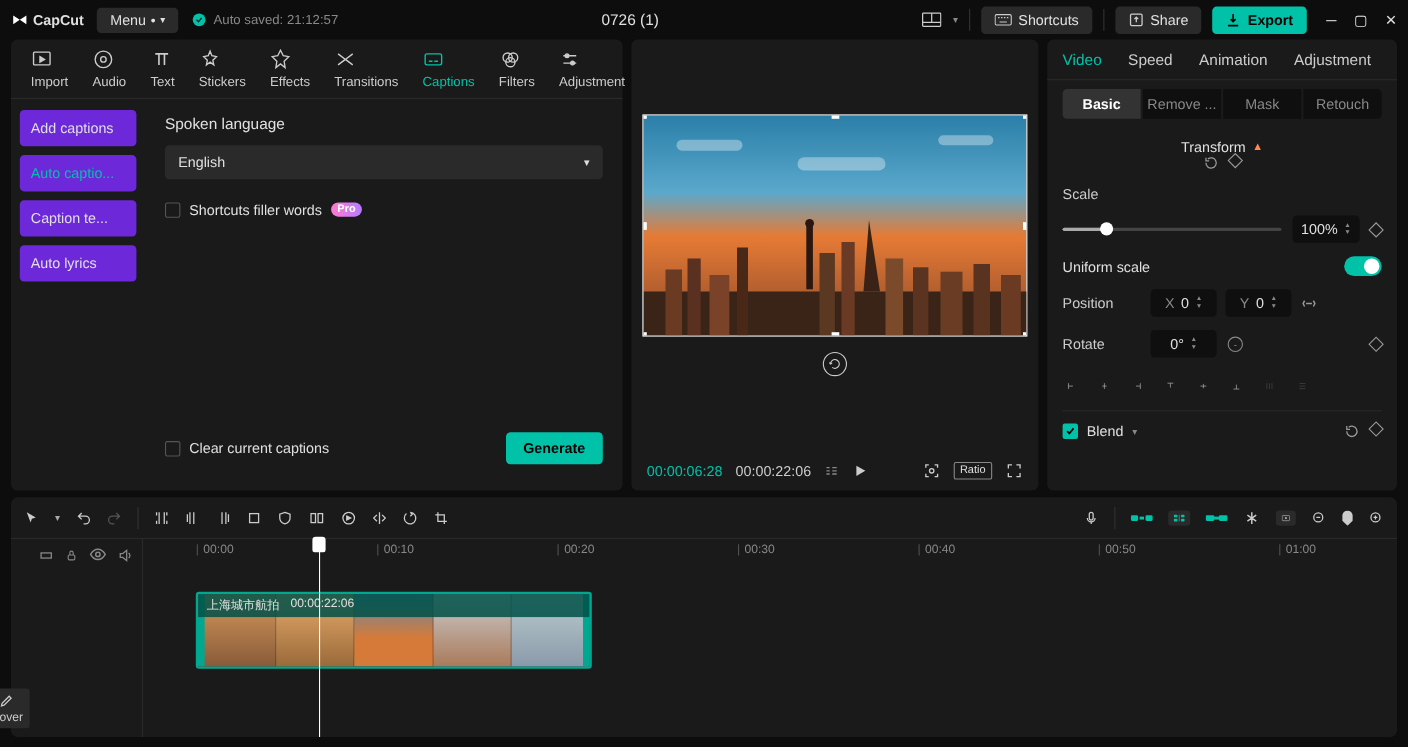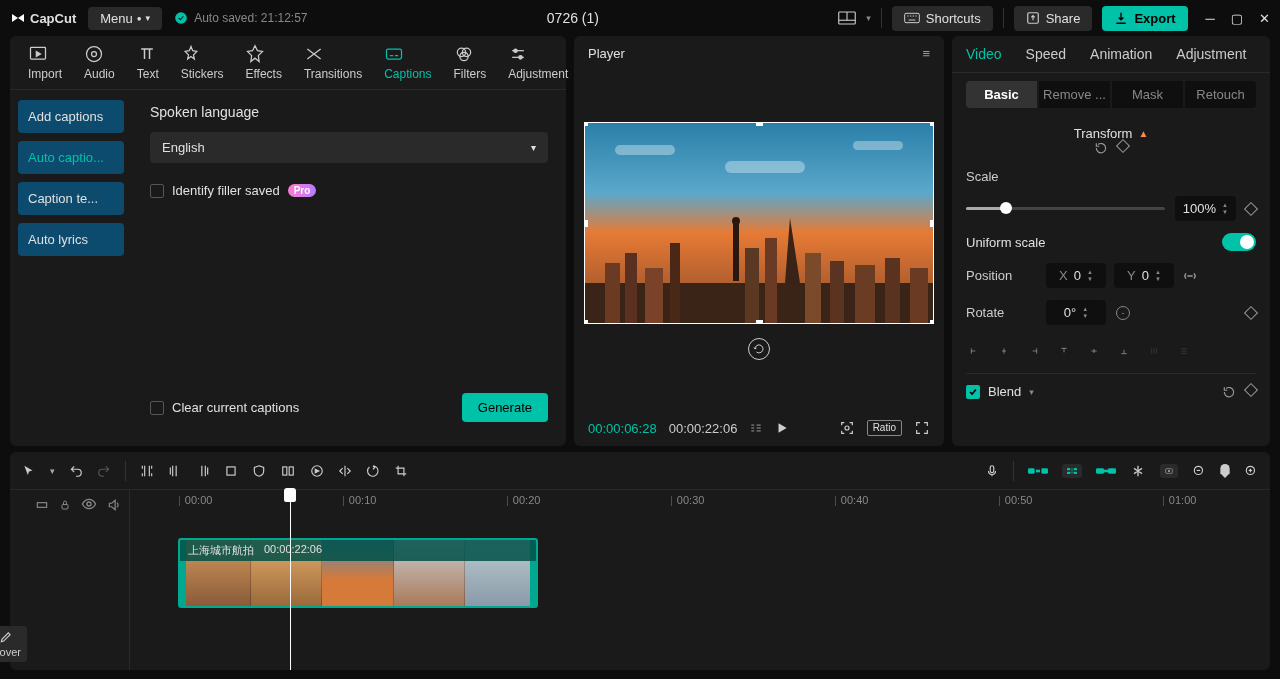--- a/index.html
+++ b/index.html
@@ -28,30 +28,30 @@
 
 
 .media-tabs { display: flex; padding: 6px 8px; gap: 2px; border-bottom: 1px solid #2a2a2a; }
 .media-tab { display: flex; flex-direction: column; gap: 3px; padding: 2px 10px; cursor: pointer; color: #ccc; font-size: 12px; }
 .media-tab.active { color: #00c2a8; }
 .media-tab-icon { width: 20px; height: 20px; }
 
 
 .left-body { display: flex; flex: 1; }
 .left-sidebar { width: 122px; padding: 10px 8px; display: flex; flex-direction: column; gap: 8px; }
-.sidebar-btn { background: #0c4a6e; padding: 9px 10px; border-radius: 4px; font-size: 13px; text-align: left; cursor: pointer; white-space: nowrap; overflow: hidden; text-overflow: ellipsis; }
+.sidebar-btn { background: #6d28d9; padding: 9px 10px; border-radius: 4px; font-size: 13px; text-align: left; cursor: pointer; white-space: nowrap; overflow: hidden; text-overflow: ellipsis; }
 .sidebar-btn.active { color: #00c2a8; }
 .left-content { flex: 1; padding: 14px 18px; display: flex; flex-direction: column; }
 .section-label { font-size: 14px; font-weight: 500; margin-bottom: 12px; }
 .select-box { background: #2a2a2a; border-radius: 4px; padding: 8px 12px; display: flex; justify-content: space-between; align-items: center; cursor: pointer; margin-bottom: 20px; }
 .check-row { display: flex; align-items: center; gap: 8px; }
 .checkbox { width: 14px; height: 14px; border: 1px solid #555; border-radius: 2px; }
 .pro-badge { background: linear-gradient(90deg,#ff7ad1,#b87aff); color: #fff; font-size: 10px; font-weight: 700; padding: 1px 6px; border-radius: 8px; }
 .left-footer { margin-top: auto; display: flex; justify-content: space-between; align-items: center; padding: 12px 0 10px; }
-.gen-btn { background: #00c2a8; color: #000; font-weight: 400; padding: 7px 16px; border-radius: 4px; cursor: pointer; }
+.gen-btn { background: #00c2a8; color: #000; font-weight: 700; padding: 7px 16px; border-radius: 4px; cursor: pointer; }
 
 
 .player-header { display: flex; justify-content: space-between; align-items: center; padding: 10px 14px; }
 .player-header .menu-icon { cursor: pointer; color: #999; }
 .player-canvas { flex: 1; display: flex; flex-direction: column; align-items: center; justify-content: center; padding: 0 10px; }
 .video-frame { width: 100%; height: 202px; border: 1px solid #fff; position: relative; background: linear-gradient(180deg,#2a7fa8 0%,#5ba8cc 35%,#e67a35 55%,#8a4a2a 100%); overflow: hidden; }
 .skyline { position: absolute; bottom: 0; left: 0; right: 0; height: 55%; }
 .handle { position: absolute; width: 7px; height: 7px; background: #fff; }
 .handle.tl { top: -4px; left: -4px; } .handle.tr { top: -4px; right: -4px; }
 .handle.bl { bottom: -4px; left: -4px; } .handle.br { bottom: -4px; right: -4px; }
@@ -267,39 +267,35 @@
         <div class="sidebar-btn">Auto lyrics</div>
       </div>
       <div class="left-content">
         <div class="section-label">Spoken language</div>
         <div class="select-box">
           <span>English</span>
           <span style="font-size:10px;">▾</span>
         </div>
         <div class="check-row">
           <div class="checkbox"></div>
-          <span>Identify filler saved</span>
+          <span>Shortcuts filler words</span>
           <span class="pro-badge">Pro</span>
         </div>
         <div class="left-footer">
           <div class="check-row">
             <div class="checkbox"></div>
             <span>Clear current captions</span>
           </div>
           <div class="gen-btn">Generate</div>
         </div>
       </div>
     </div>
   </div>
 
   <div class="player-panel">
-    <div class="player-header">
-      <span>Player</span>
-      <span class="menu-icon">≡</span>
-    </div>
     <div class="player-canvas">
       <div class="video-frame">
         <div class="cloud" style="top:22px;left:30px;width:60px;height:10px;"></div>
         <div class="cloud" style="top:38px;left:140px;width:80px;height:12px;"></div>
         <div class="cloud" style="top:18px;right:30px;width:50px;height:9px;"></div>
         <svg class="skyline" viewBox="0 0 360 110" preserveAspectRatio="none">
           <rect x="0" y="70" width="360" height="40" fill="#3a2418"></rect>
           <rect x="20" y="50" width="15" height="60" fill="#6a3a22"></rect>
           <rect x="40" y="40" width="12" height="70" fill="#5a3020"></rect>
           <rect x="60" y="55" width="18" height="55" fill="#7a4228"></rect>

